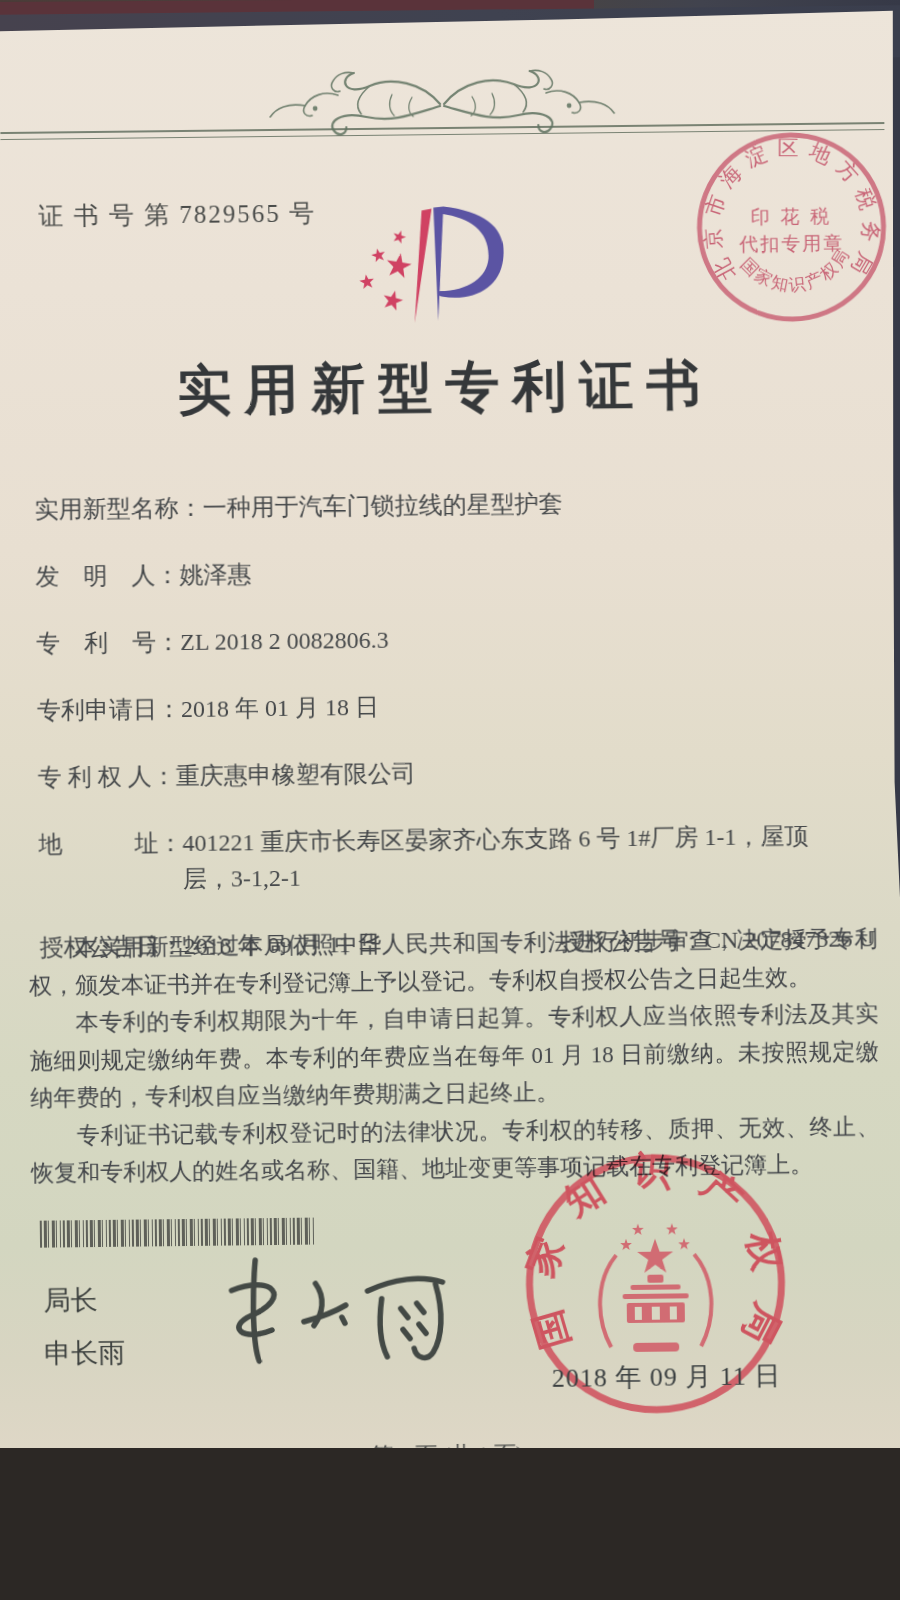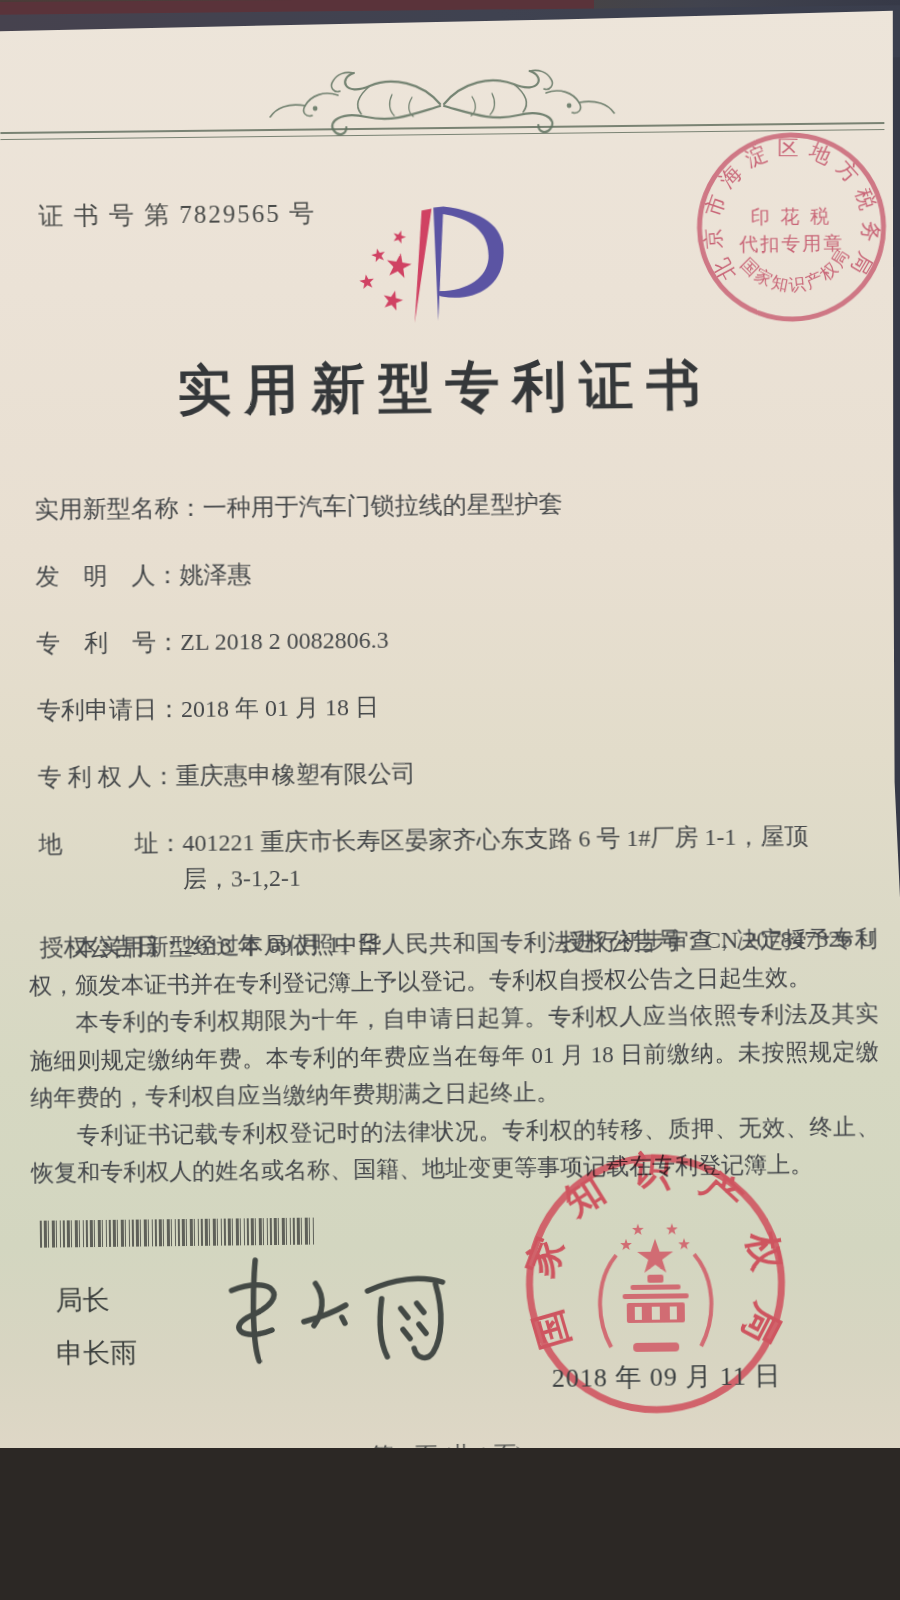--- a/index.html
+++ b/index.html
@@ -33,21 +33,21 @@
   .bodytext p{margin:0;text-indent:2em;}
   .barcode{position:absolute;left:35px;top:1216px;width:276px;height:27px;opacity:.78;
     background:repeating-linear-gradient(90deg,
       #3d3f3c 0 2px,transparent 2px 4px,
       #3d3f3c 4px 7px,transparent 7px 8px,
       #3d3f3c 8px 9px,transparent 9px 12px,
       #3d3f3c 12px 15px,transparent 15px 16px,
       #3d3f3c 16px 17px,transparent 17px 20px,
       #3d3f3c 20px 21px,transparent 21px 23px);}
   .director{position:absolute;left:38px;top:1278px;font-size:27px;color:#3c403e;font-family:"Liberation Sans","DejaVu Sans",sans-serif;}
-  .director div{margin-bottom:17px;margin-left:12px;}
+  .director div{margin-bottom:17px;}
   .signature{position:absolute;left:190px;top:1244px;}
   .seal{position:absolute;left:517px;top:1153px;mix-blend-mode:multiply;opacity:.92;}
   .seal-date{position:absolute;left:540px;top:1362px;width:240px;text-align:center;font-size:26px;letter-spacing:1px;color:#3b4041;}
   .footer{position:absolute;left:0;right:20px;top:1440px;text-align:center;font-size:22px;color:#474a48;}
   svg text{font-family:"Liberation Serif","DejaVu Serif",serif;}
 </style>
 </head>
 <body>
 
 <div id="stage">

